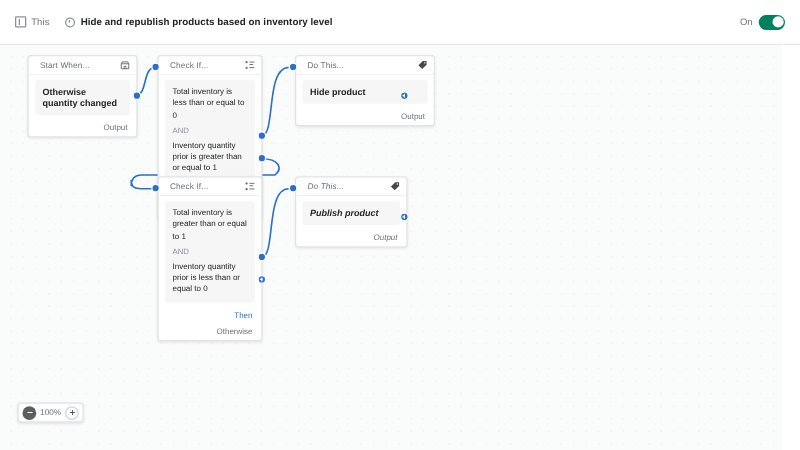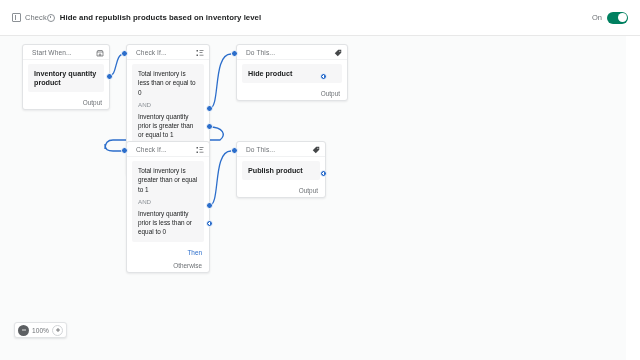--- a/index.html
+++ b/index.html
@@ -22,21 +22,21 @@
   .exit-icon {
     width: 9px; height: 9px; border: 1px solid #8c9196; border-radius: 1px;
     position: relative; flex: none;
   }
   .exit-icon:after {
     content: ""; position: absolute; left: 2px; top: 1px;
     width: 1px; height: 5px; background: #8c9196;
   }
   .exit-label { font-size: 7.5px; color: #6d7175; letter-spacing: .1px; }
 
-  .title-group { display: flex; align-items: center; gap: 5px; }
+  .title-group { display: flex; align-items: center; gap: 5px; margin-left: 12px; }
   .clock-icon {
     width: 8px; height: 8px; border: 1px solid #8c9196; border-radius: 50%;
     position: relative; flex: none;
   }
   .clock-icon:after {
     content: ""; position: absolute; left: 2.6px; top: 1.4px;
     width: 1px; height: 2.4px; background: #8c9196;
   }
   .flow-title { font-size: 7.8px; font-weight: bold; color: #202223; letter-spacing: .05px; }
 
@@ -131,21 +131,21 @@
   .zoom-level { font-size: 6.6px; color: #6d7175; min-width: 17px; text-align: center; }
 </style>
 </head>
 <body>
 
 <div id="app">
 
   <div class="topbar">
     <div class="exit-group">
       <span class="exit-icon"></span>
-      <span class="exit-label">Check</span>
+      <span class="exit-label">This</span>
     </div>
     <div class="title-group">
       <span class="clock-icon"></span>
       <span class="flow-title">Hide and republish products based on inventory level</span>
     </div>
     <div class="toggle-group">
       <span class="toggle-label">On</span>
       <span class="toggle-switch">
         <span class="toggle-knob"></span>
       </span>
@@ -170,21 +170,21 @@
         <span class="node-header-label">Start When...</span>
         <span class="node-header-icon">
           <svg width="8" height="8" viewBox="0 0 16 16">
             <path d="M2 6h12v8H2z" fill="none" stroke="#5c5f62" stroke-width="1.4"></path>
             <path d="M2 6l1.5-3h9L14 6" fill="none" stroke="#5c5f62" stroke-width="1.4"></path>
             <path d="M6.5 14v-4h3v4" fill="none" stroke="#5c5f62" stroke-width="1.3"></path>
           </svg>
         </span>
       </div>
       <div class="node-title-box">
-        <div class="node-title">Inventory quantity product</div>
+        <div class="node-title">Otherwise quantity changed</div>
       </div>
       <div class="port-row">
         <span class="port-label muted">Output</span>
       </div>
     </div>
     <span class="dot" style="left:106px; top:37px;"></span>
 
     <div class="node" style="left:126px; top:8px; width:84px;">
       <div class="node-header">
         <span class="node-header-label">Check If...</span>
@@ -256,21 +256,21 @@
         <span class="port-label">Then</span>
       </div>
       <div class="port-row">
         <span class="port-label muted">Otherwise</span>
       </div>
     </div>
     <span class="dot" style="left:121px; top:111px;"></span>
     <span class="dot" style="left:206px; top:166px;"></span>
     <span class="dot plus" style="left:206px; top:184px;"></span>
 
-    <div class="node" style="left:236px; top:105px; width:90px;">
+    <div class="node" style="left:236px; top:105px; width:90px;font-style:italic;">
       <div class="node-header">
         <span class="node-header-label">Do This...</span>
         <span class="node-header-icon">
           <svg width="8" height="8" viewBox="0 0 16 16">
             <path d="M8.5 1.5H14.5V7.5L7.5 14.5 1.5 8.5z" fill="#454749"></path>
             <circle cx="11.7" cy="4.4" r="1.15" fill="#ffffff"></circle>
           </svg>
         </span>
       </div>
       <div class="node-title-box">

